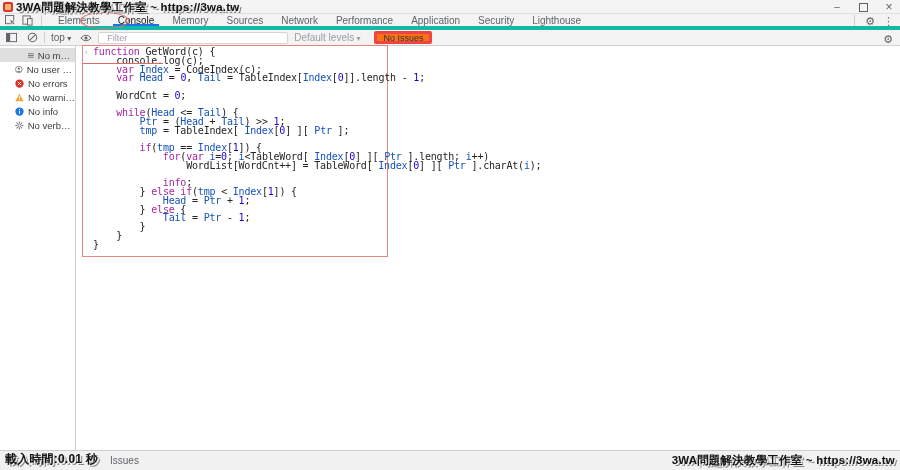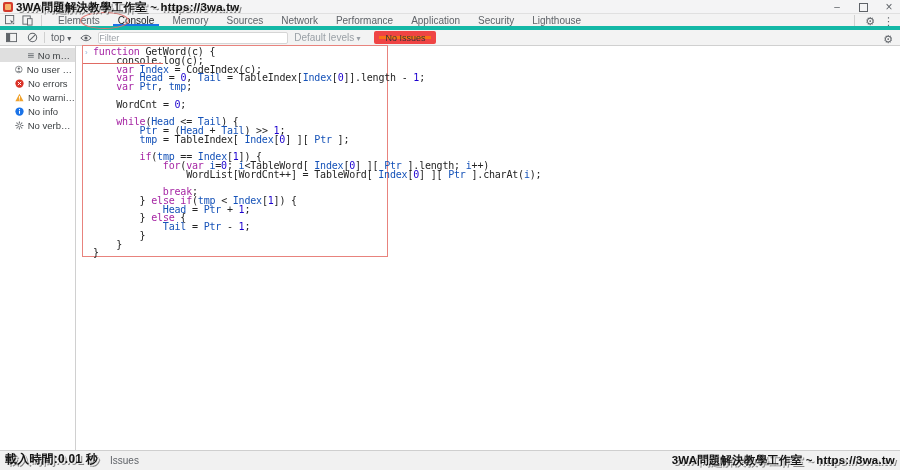--- a/index.html
+++ b/index.html
@@ -44,24 +44,24 @@
   .gear:before { content:"⚙"; font-size:11px; color:#5f6368; }
 
   
   .filterbar { position:absolute; left:0; top:30px; width:900px; height:16px;
     background:#f3f3f3; border-bottom:1px solid #d0d0d0; display:flex; align-items:center; }
   .fb-item { display:flex; align-items:center; }
   .dd { font-size:10px; color:#5f6368; white-space:nowrap; }
   .dd:after { content:" ▾"; font-size:8px; }
   .dd.disabled { color:#9aa0a6; }
   .filter-input { width:190px; height:12px; margin-left:6px; border:1px solid #d5d5d5;
-    border-radius:2px; background:#fff; font-size:9px; padding:0 0; color:#333;
+    border-radius:2px; background:#fff; font-size:9px; padding:0 8px; color:#333;
     font-family:"Liberation Sans", sans-serif; outline:none; }
   .filter-input::placeholder { color:#9aa0a6; }
-  .no-issues { margin-left:14px; height:13px; padding:0 6px; border:5px solid #ef4444;
+  .no-issues { margin-left:14px; height:13px; padding:0 6px; border:3px solid #ef4444;
     border-radius:2px; background:#f97316; font-size:9px; color:#333; display:flex; align-items:center; }
 
   
   .sidebar { position:absolute; left:0; top:46px; width:76px; height:404px;
     background:#fff; border-right:1px solid #d0d0d0; padding-top:2px; }
   .side-row { height:14px; display:flex; align-items:center; gap:4px; padding-left:15px;
     font-size:9.5px; color:#3c4043; white-space:nowrap; overflow:hidden; }
   .side-row.indented { padding-left:28px; }
   .side-row.selected { background:#dfdfdf; }
   .side-label { overflow:hidden; text-overflow:ellipsis; }
@@ -228,33 +228,32 @@
   </div>
 
   <div class="main"></div>
   <div class="code-box">
     <span class="prompt-chevron">›</span>
     <div id="code-lines">
         <div class="code-line"><span class="tok-kw">function</span><span> </span><span>GetWord</span><span>(</span><span>c</span><span>)</span><span> </span><span>{</span></div>
         <div class="code-line"><span>    </span><span>console</span><span>.</span><span>log</span><span>(</span><span>c</span><span>);</span></div>
         <div class="code-line"><span>    </span><span class="tok-kw">var</span><span> </span><span class="tok-loc">Index</span><span> </span><span>=</span><span> </span><span>CodeIndex</span><span>(</span><span>c</span><span>);</span></div>
         <div class="code-line"><span>    </span><span class="tok-kw">var</span><span> </span><span class="tok-loc">Head</span><span> </span><span>=</span><span> </span><span class="tok-num">0</span><span>,</span><span> </span><span class="tok-loc">Tail</span><span> </span><span>=</span><span> </span><span>TableIndex</span><span>[</span><span class="tok-loc">Index</span><span>[</span><span class="tok-num">0</span><span>]].</span><span>length</span><span> </span><span>-</span><span> </span><span class="tok-num">1</span><span>;</span></div>
-        <div class="code-line"><span>    </span><span class="tok-kw">var</span><span> </span><span class="tok-loc">Ptr</span><span>,</span><span> </span><span class="tok-loc">tmp</span><span>;</span></div>
         <div class="code-line">&nbsp;</div>
         <div class="code-line"><span>    </span><span>WordCnt</span><span> </span><span>=</span><span> </span><span class="tok-num">0</span><span>;</span></div>
         <div class="code-line">&nbsp;</div>
         <div class="code-line"><span>    </span><span class="tok-kw">while</span><span>(</span><span class="tok-loc">Head</span><span> </span><span>&lt;=</span><span> </span><span class="tok-loc">Tail</span><span>)</span><span> </span><span>{</span></div>
         <div class="code-line"><span>        </span><span class="tok-loc">Ptr</span><span> </span><span>=</span><span> </span><span>(</span><span class="tok-loc">Head</span><span> </span><span>+</span><span> </span><span class="tok-loc">Tail</span><span>)</span><span> </span><span>&gt;&gt;</span><span> </span><span class="tok-num">1</span><span>;</span></div>
         <div class="code-line"><span>        </span><span class="tok-loc">tmp</span><span> </span><span>=</span><span> </span><span>TableIndex</span><span>[</span><span> </span><span class="tok-loc">Index</span><span>[</span><span class="tok-num">0</span><span>]</span><span> </span><span>][</span><span> </span><span class="tok-loc">Ptr</span><span> </span><span>];</span></div>
         <div class="code-line">&nbsp;</div>
         <div class="code-line"><span>        </span><span class="tok-kw">if</span><span>(</span><span class="tok-loc">tmp</span><span> </span><span>==</span><span> </span><span class="tok-loc">Index</span><span>[</span><span class="tok-num">1</span><span>])</span><span> </span><span>{</span></div>
         <div class="code-line"><span>            </span><span class="tok-kw">for</span><span>(</span><span class="tok-kw">var</span><span> </span><span class="tok-loc">i</span><span>=</span><span class="tok-num">0</span><span>;</span><span> </span><span class="tok-loc">i</span><span>&lt;</span><span>TableWord</span><span>[</span><span> </span><span class="tok-loc">Index</span><span>[</span><span class="tok-num">0</span><span>]</span><span> </span><span>][</span><span> </span><span class="tok-loc">Ptr</span><span> </span><span>].</span><span>length</span><span>;</span><span> </span><span class="tok-loc">i</span><span>++)</span></div>
         <div class="code-line"><span>                </span><span>WordList</span><span>[</span><span>WordCnt</span><span>++]</span><span> </span><span>=</span><span> </span><span>TableWord</span><span>[</span><span> </span><span class="tok-loc">Index</span><span>[</span><span class="tok-num">0</span><span>]</span><span> </span><span>][</span><span> </span><span class="tok-loc">Ptr</span><span> </span><span>].</span><span>charAt</span><span>(</span><span class="tok-loc">i</span><span>);</span></div>
         <div class="code-line">&nbsp;</div>
-        <div class="code-line"><span>            </span><span class="tok-kw">break</span><span>;</span></div>
+        <div class="code-line"><span>            </span><span class="tok-kw">info</span><span>;</span></div>
         <div class="code-line"><span>        </span><span>}</span><span> </span><span class="tok-kw">else</span><span> </span><span class="tok-kw">if</span><span>(</span><span class="tok-loc">tmp</span><span> </span><span>&lt;</span><span> </span><span class="tok-loc">Index</span><span>[</span><span class="tok-num">1</span><span>])</span><span> </span><span>{</span></div>
         <div class="code-line"><span>            </span><span class="tok-loc">Head</span><span> </span><span>=</span><span> </span><span class="tok-loc">Ptr</span><span> </span><span>+</span><span> </span><span class="tok-num">1</span><span>;</span></div>
         <div class="code-line"><span>        </span><span>}</span><span> </span><span class="tok-kw">else</span><span> </span><span>{</span></div>
         <div class="code-line"><span>            </span><span class="tok-loc">Tail</span><span> </span><span>=</span><span> </span><span class="tok-loc">Ptr</span><span> </span><span>-</span><span> </span><span class="tok-num">1</span><span>;</span></div>
         <div class="code-line"><span>        </span><span>}</span></div>
         <div class="code-line"><span>    </span><span>}</span></div>
         <div class="code-line"><span>}</span></div>
       </div>
   </div>
   <div class="red-underline"></div>

